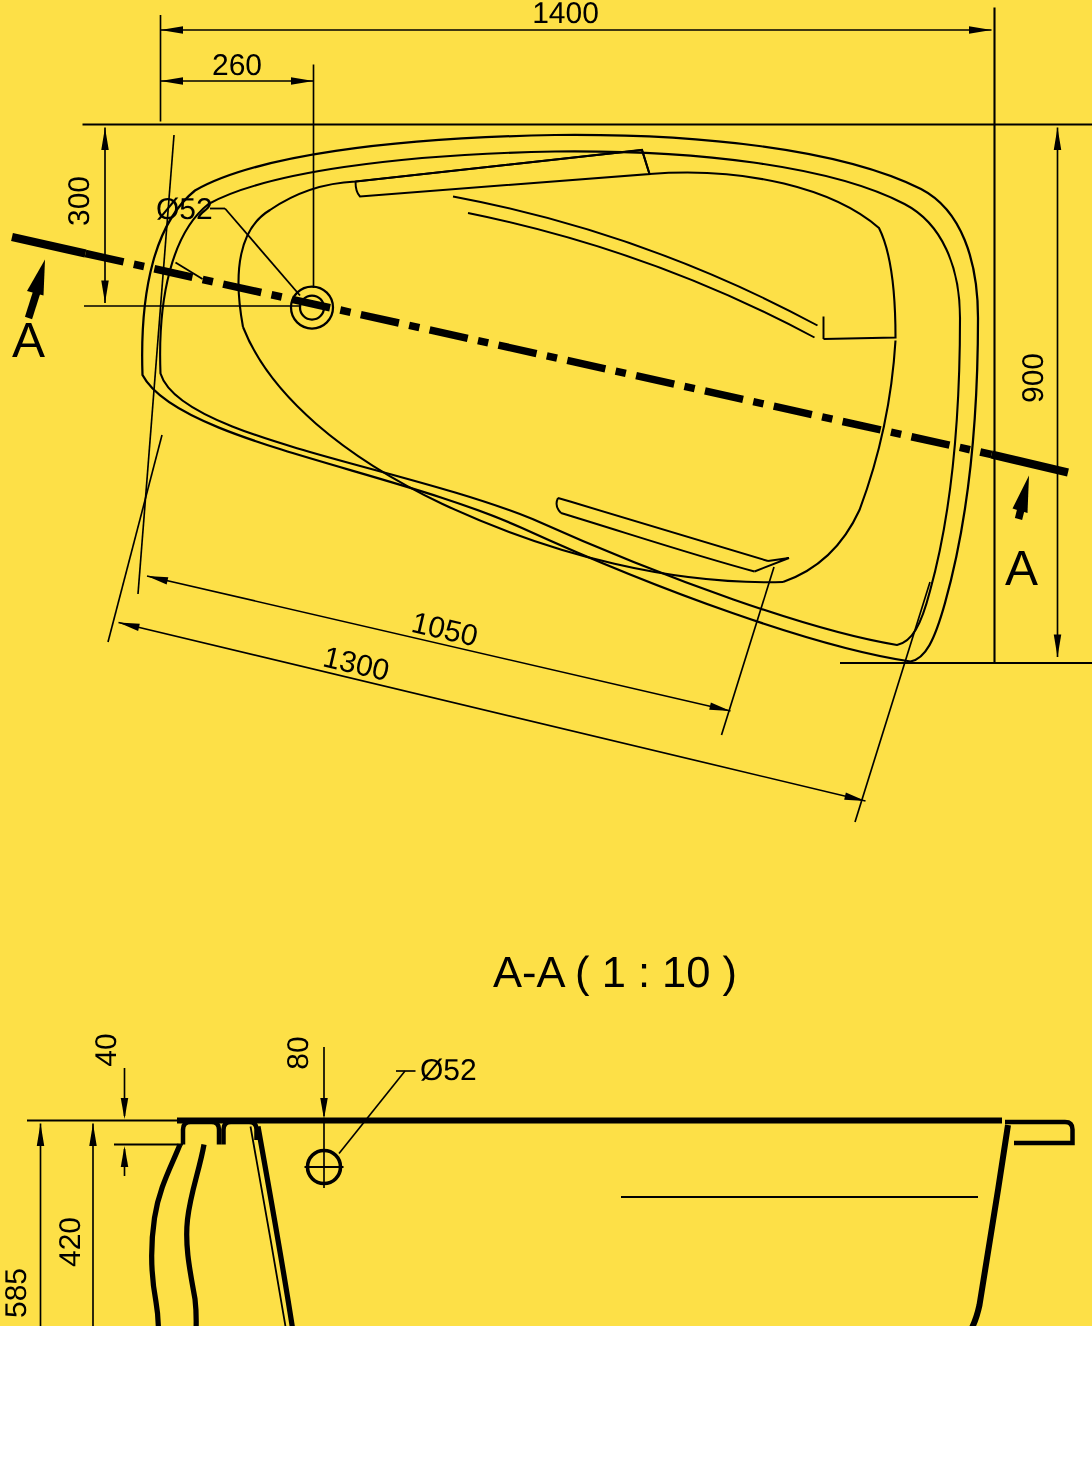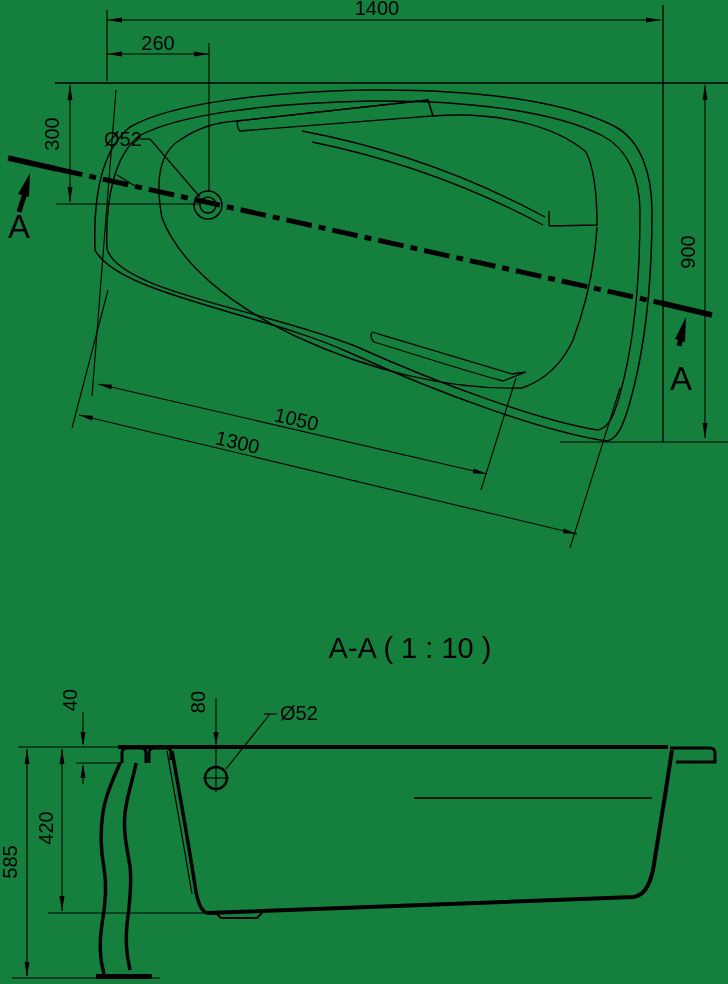--- a/index.html
+++ b/index.html
@@ -1,16 +1,16 @@
 <!DOCTYPE html>
 <html><head>
 <meta charset="utf-8">
 <style>
   html,body{margin:0;padding:0;background:#ffffff;}
-  .page{width:728px;height:984px;position:relative;background:#15803d;overflow:hidden;}
+  .page{width:728px;height:884px;position:relative;background:#fde047;overflow:hidden;}
   svg{display:block;}
   text{font-family:"Liberation Sans","DejaVu Sans",sans-serif;fill:#000;}
   .dim-t{font-size:20px;}
   .big-t{font-size:33px;}
   .title-t{font-size:29px;}
 </style>
 </head>
 <body>
 
 <div class="page">

